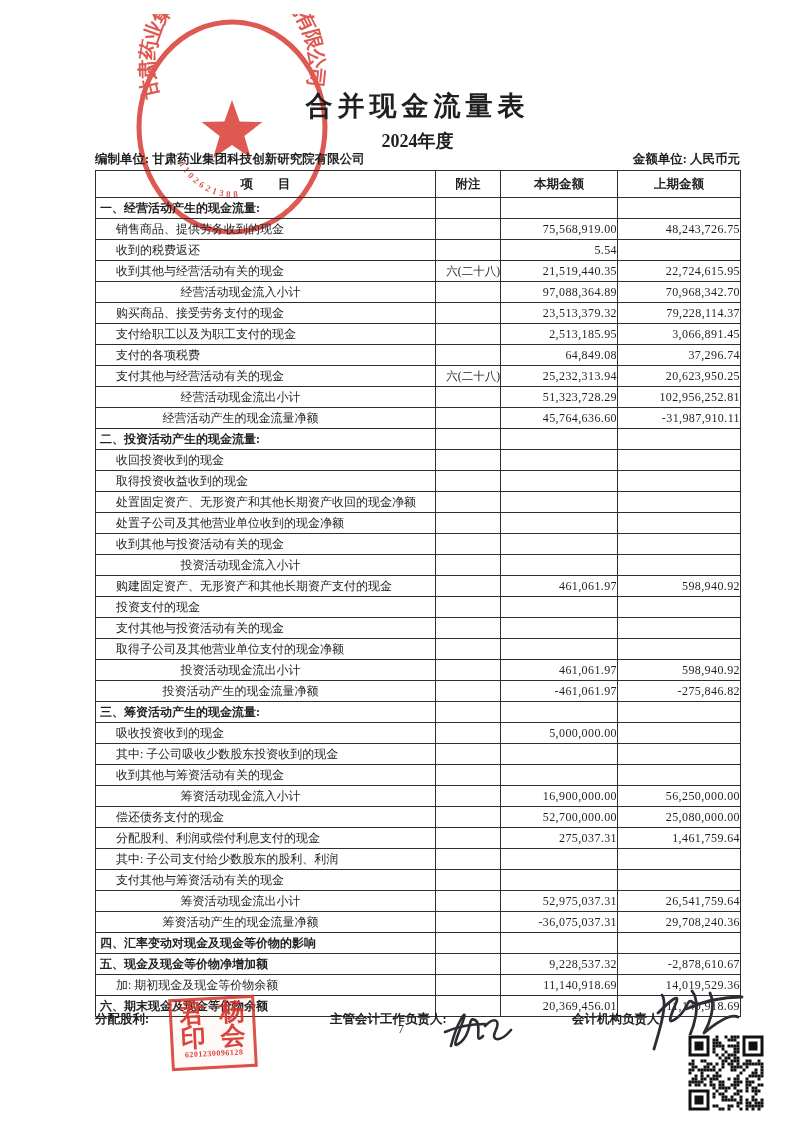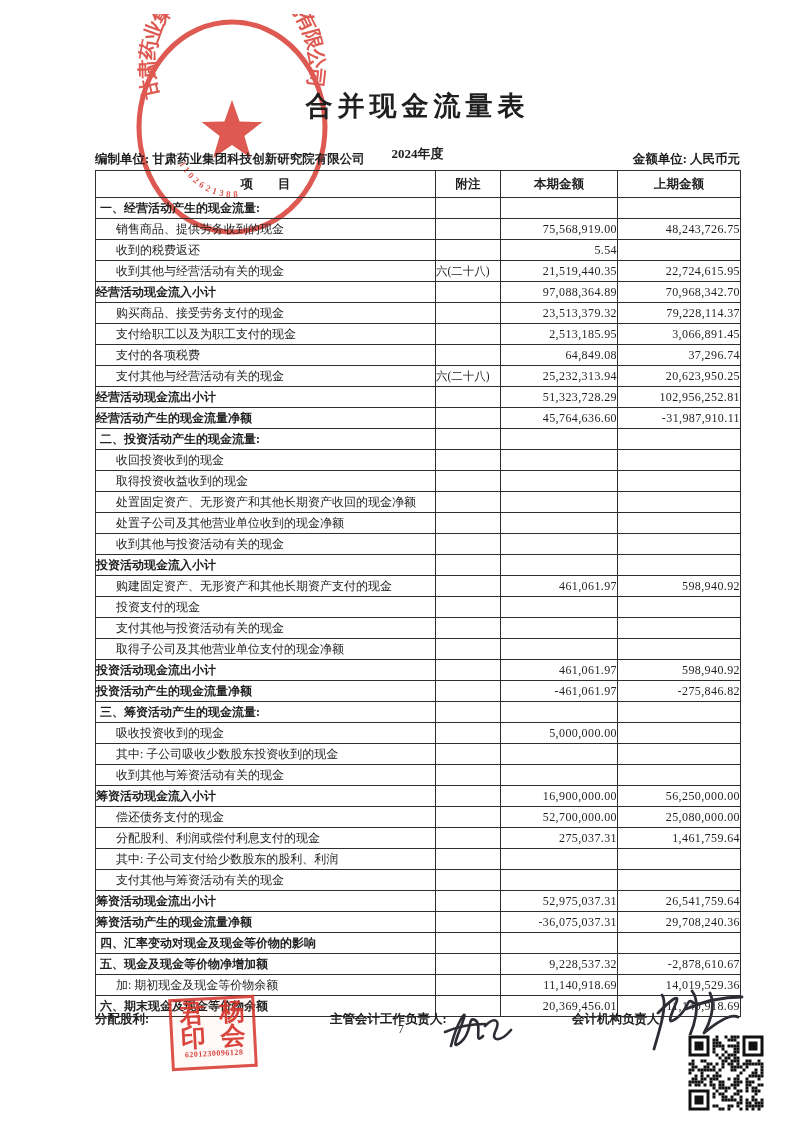--- a/index.html
+++ b/index.html
@@ -2,35 +2,35 @@
 <html><head>
 <meta charset="utf-8">
 <style>
   html,body{margin:0;padding:0;background:#ffffff;}
   .page{position:relative;width:793px;height:1121px;background:#fff;overflow:hidden;
         font-family:"Liberation Serif","DejaVu Serif",serif;color:#1f1f1f;}
   
   .doc-title{position:absolute;top:88px;left:95px;width:645px;text-align:center;
              font-size:27px;font-weight:bold;letter-spacing:5px;}
   .doc-period{position:absolute;top:129px;left:95px;width:645px;text-align:center;
-              font-size:13px;font-weight:bold;margin-top:16px;}
+              font-size:18px;font-weight:bold;}
   .info-row{position:absolute;top:151px;left:95px;width:645px;display:flex;
             justify-content:space-between;font-size:12.5px;font-weight:bold;}
   
   table.cf{position:absolute;top:170px;left:95px;width:645px;border-collapse:collapse;
            table-layout:fixed;font-size:12px;}
   table.cf td,table.cf th{border:1px solid #2e2e2e;padding:0;overflow:hidden;
            white-space:nowrap;height:20px;line-height:20px;}
   table.cf thead th{height:26px;line-height:26px;font-weight:bold;font-size:12.5px;text-align:center;}
   th.h-item{text-align:center;padding-right:70px;}
   td.c-label{text-align:left;}
   tr.row-section td.c-label{font-weight:bold;padding-left:4px;}
   tr.row-item td.c-label{padding-left:20px;}
-  tr.row-subtotal td.c-label{font-weight:bold;padding-right:50px;}
-  td.c-note{text-align:left;font-size:11.5px;}
+  tr.row-subtotal td.c-label{font-weight:normal;text-align:center;padding-right:50px;}
+  td.c-note{text-align:right;font-size:11.5px;}
   td.c-amt{text-align:right;padding-right:6px;letter-spacing:.4px;}
   tr.row-subtotal td.c-amt{font-weight:normal;}
   
   .footer-label{position:absolute;font-size:12.5px;font-weight:bold;}
   .page-number{position:absolute;top:1022px;left:398px;font-size:12px;}
   
   .stamp-square{position:absolute;top:997px;left:170px;width:80px;height:66px;
                 border:3.5px solid rgba(214,53,43,.85);transform:rotate(-3deg);
                 color:rgba(214,53,43,.92);text-align:center;background:rgba(255,60,40,.03);}
   .stamp-square .chars{display:grid;grid-template-columns:1fr 1fr;line-height:24px;

